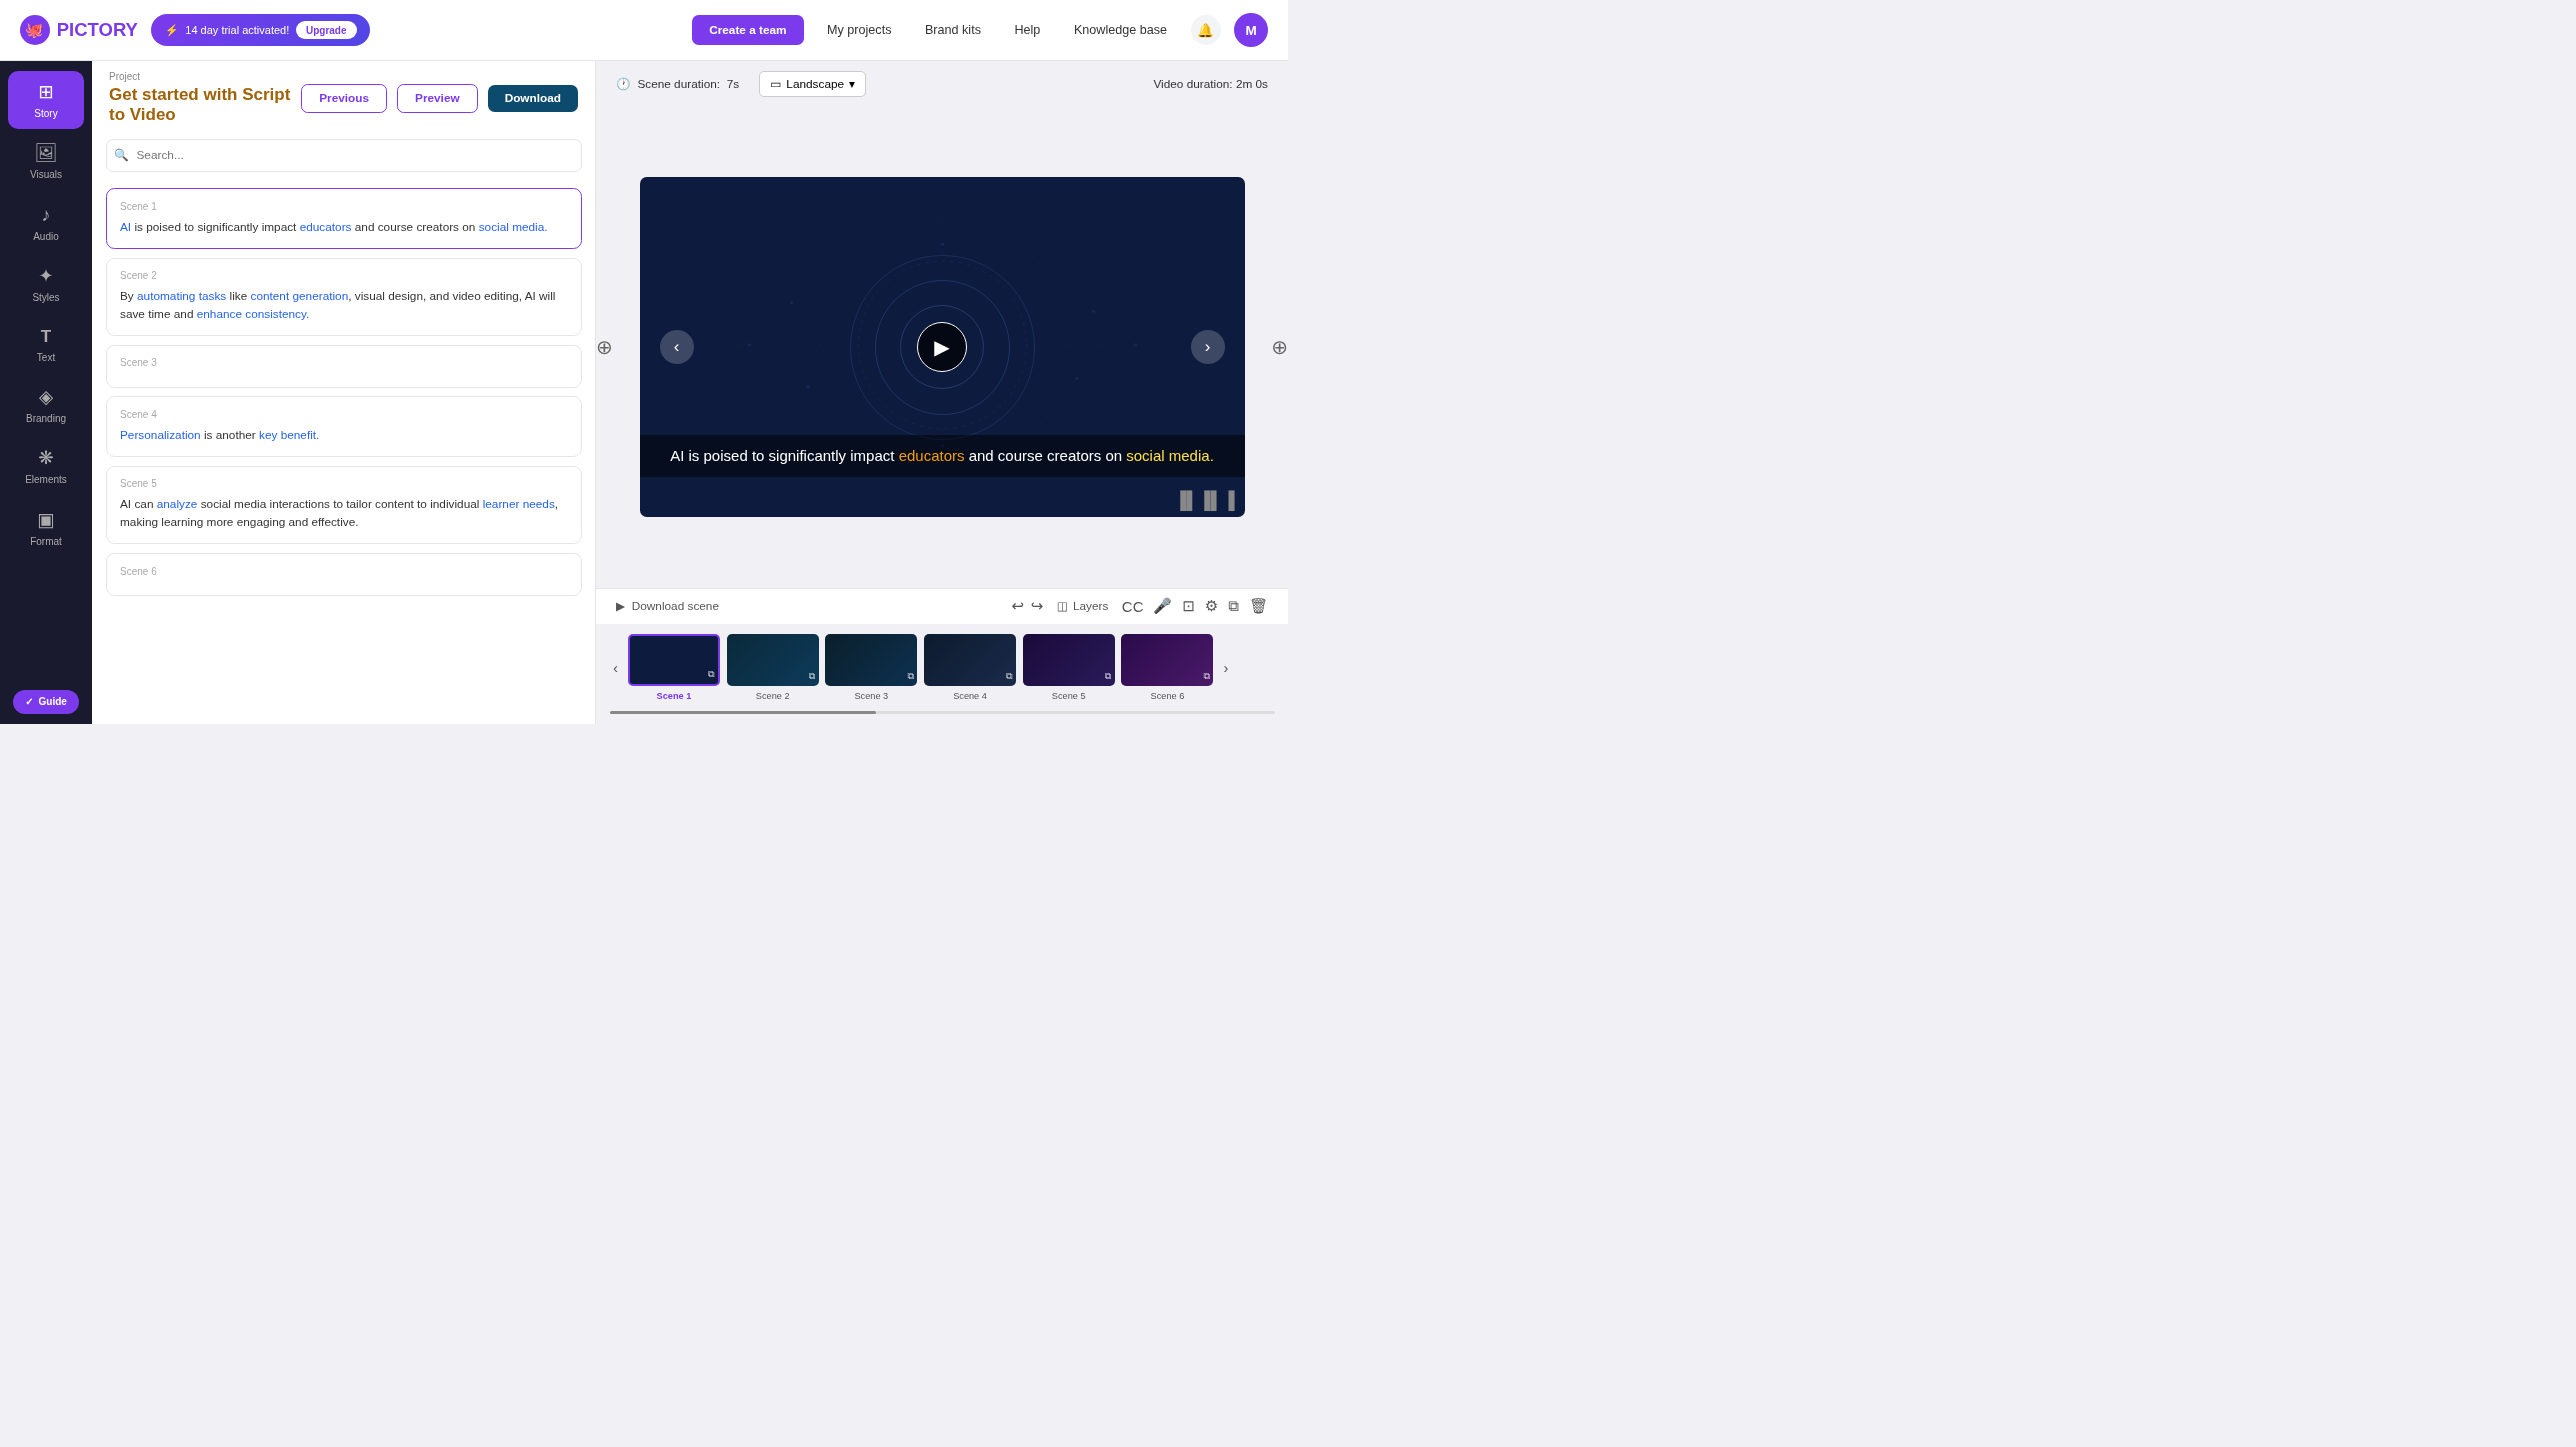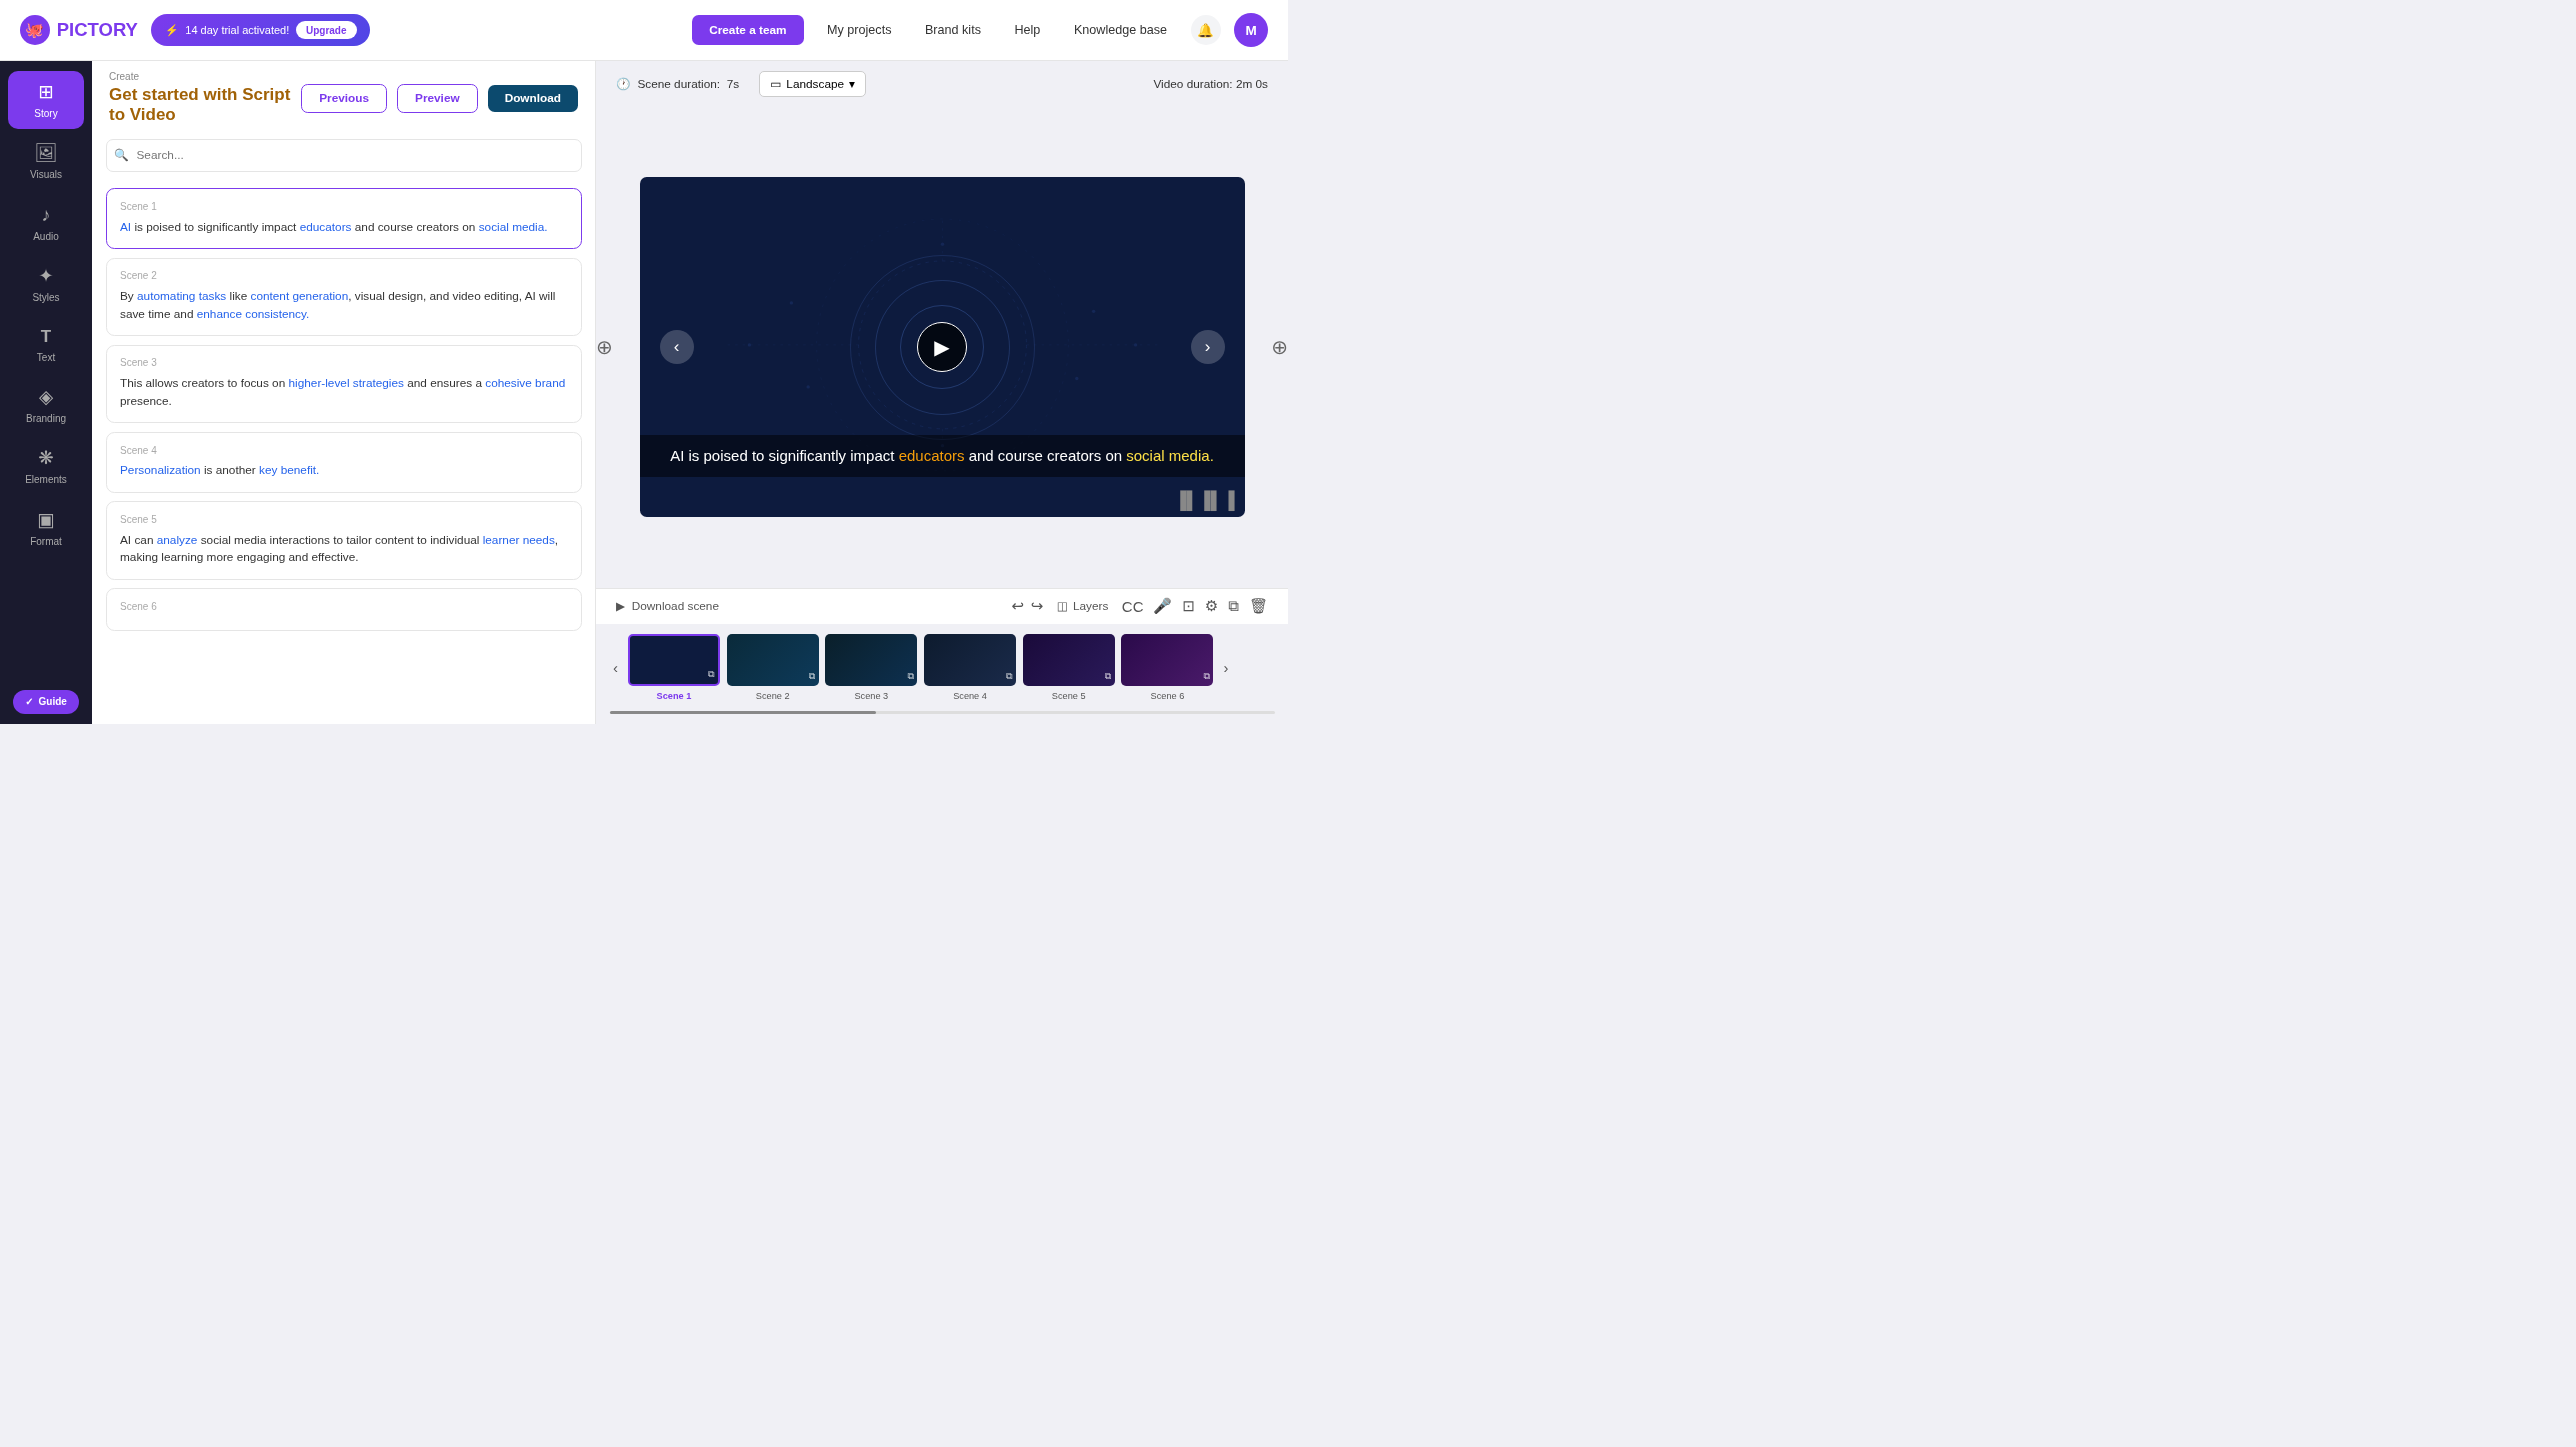--- a/index.html
+++ b/index.html
@@ -155,21 +155,21 @@
     <div style="flex:1"></div>
     <div class="guide-btn">
       <span>✓</span>
       <span>Guide</span>
     </div>
   </div>
 
   <div class="script-panel">
     <div class="script-actions-row">
       <div>
-        <div class="project-label">Create</div>
+        <div class="project-label">Project</div>
         <div class="project-title">Get started with Script to Video</div>
       </div>
       <div class="action-btns">
         <button class="btn-outline">Previous</button>
         <button class="btn-outline">Preview</button>
         <button class="btn-primary">Download</button>
       </div>
     </div>
 
     <div class="search-box">
@@ -188,23 +188,20 @@
 
       <div class="scene-card">
         <div class="scene-label">Scene 2</div>
         <div class="scene-text">
           By <a class="link-blue">automating tasks</a> like <a class="link-blue">content generation</a>, visual design, and video editing, AI will save time and <a class="link-blue">enhance consistency.</a>
         </div>
       </div>
 
       <div class="scene-card">
         <div class="scene-label">Scene 3</div>
-        <div class="scene-text">
-          This allows creators to focus on <a class="link-blue">higher-level strategies</a> and ensures a <a class="link-blue">cohesive brand</a> presence.
-        </div>
       </div>
 
       <div class="scene-card">
         <div class="scene-label">Scene 4</div>
         <div class="scene-text">
           <a class="link-blue">Personalization</a> is another <a class="link-blue">key benefit.</a>
         </div>
       </div>
 
       <div class="scene-card">

